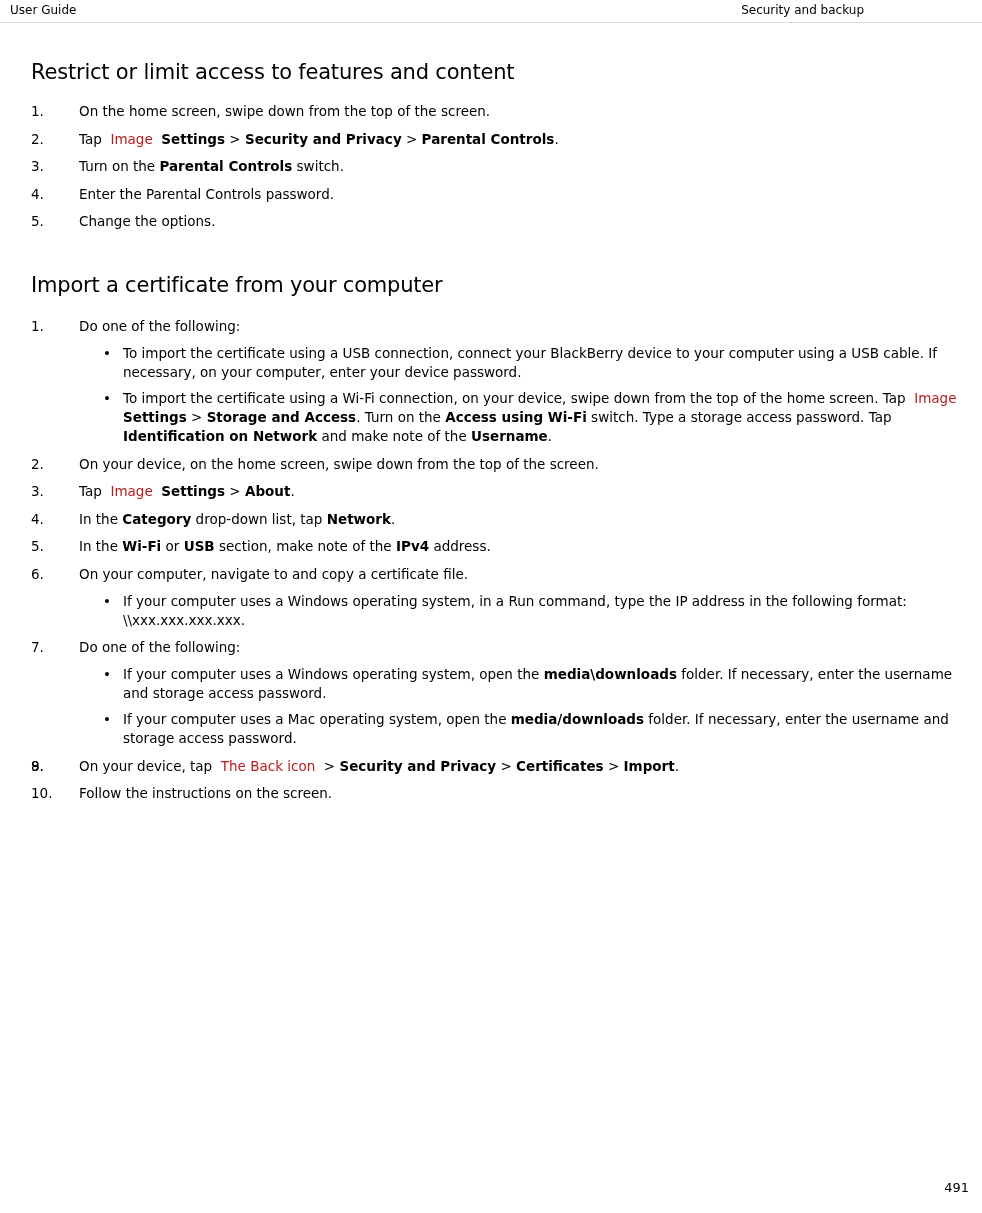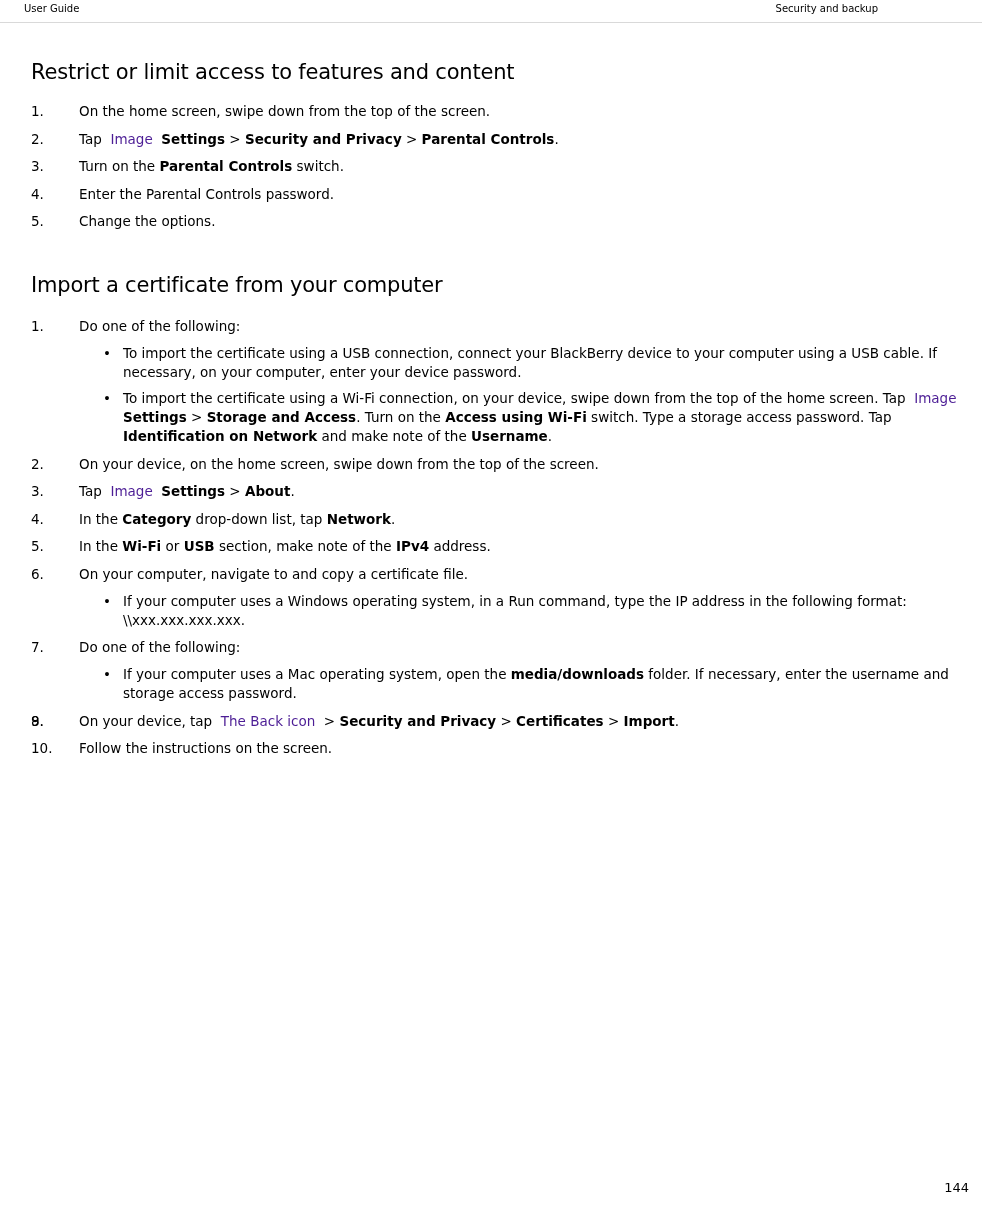--- a/index.html
+++ b/index.html
@@ -17,24 +17,24 @@
   }
   .page {
     width: 982px;
     height: 1213px;
     position: relative;
     box-sizing: border-box;
   }
   .header {
     position: absolute;
     top: 0;
-    left: 16px;
+    left: 2px;
     width: 870px;
     height: 24px;
-    font-size: 10px;
+    font-size: 12px;
     color: #000;
   }
   .header .left {
     position: absolute;
     left: 8px;
     top: 3px;
   }
   .header .right {
     position: absolute;
     right: 8px;
@@ -99,21 +99,21 @@
     content: "•";
     position: absolute;
     left: 4px;
     top: 0;
   }
   .bullets.indent {
     margin-left: 20px;
   }
   b { font-weight: bold; text-align: center; }
   .imgref {
-    color: #4c1d95;
+    color: #b91c1c;
   }
   .pagenum {
     position: absolute;
     right: 13px;
     bottom: 18px;
     font-size: 13px;
     color: #000;
   }
 </style>
 </head>
@@ -145,23 +145,24 @@
             <li>To import the certificate using a Wi-Fi connection, on your device, swipe down from the top of the home screen. Tap <span class="imgref">&nbsp;Image&nbsp;</span> <b>Settings</b> &gt; <b>Storage and Access</b>. Turn on the <b>Access using Wi-Fi</b> switch. Type a storage access password. Tap <b>Identification on Network</b> and make note of the <b>Username</b>.</li>
           </ul></li>
         <li><span class="num">2.</span><span>On your device, on the home screen, swipe down from the top of the screen.</span></li>
         <li><span class="num">3.</span><span>Tap <span class="imgref">&nbsp;Image&nbsp;</span> <b>Settings</b> &gt; <b>About</b>.</span></li>
         <li><span class="num">4.</span><span>In the <b>Category</b> drop-down list, tap <b>Network</b>.</span></li>
         <li><span class="num">5.</span><span>In the <b>Wi-Fi</b> or <b>USB</b> section, make note of the <b>IPv4</b> address.</span></li>
         <li><span class="num">6.</span><span>On your computer, navigate to and copy a certificate file.</span><ul class="bullets indent">
             <li>If your computer uses a Windows operating system, in a Run command, type the IP address in the following format: \\xxx.xxx.xxx.xxx.</li>
           </ul></li>
         <li><span class="num">7.</span><span>Do one of the following:</span><ul class="bullets indent">
+            <li>If your computer uses a Windows operating system, open the <b>media\downloads</b> folder. If necessary, enter the username and storage access password.</li>
             <li>If your computer uses a Mac operating system, open the <b>media/downloads</b> folder. If necessary, enter the username and storage access password.</li>
           </ul></li>
         <li><span class="num">8.</span></li>
         <li><span class="num">9.</span><span>On your device, tap <span class="imgref">&nbsp;The Back icon&nbsp;</span> &gt; <b>Security and Privacy</b> &gt; <b>Certificates</b> &gt; <b>Import</b>.</span></li>
         <li><span class="num">10.</span><span>Follow the instructions on the screen.</span></li>
       </ol>
 
   </div>
 
-  <div class="pagenum">144</div>
+  <div class="pagenum">491</div>
 </div>
 
 </body></html>

